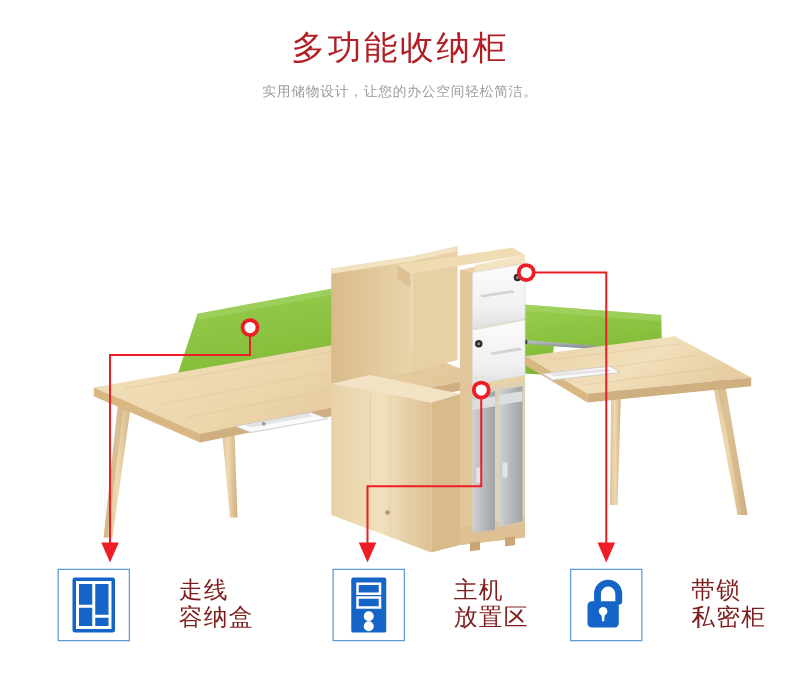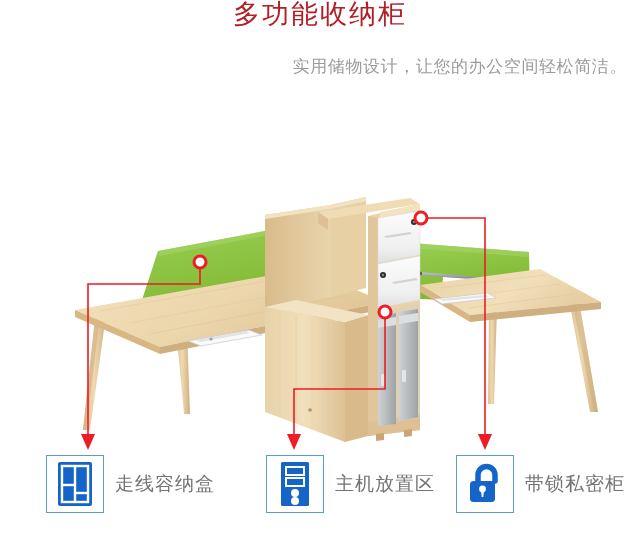--- a/index.html
+++ b/index.html
@@ -19,35 +19,35 @@
   
   #header {
     position: absolute;
     left: 0;
     top: 0;
     width: 640px;
     text-align: center;
   }
   #page-title {
     margin: 0;
+    padding-top: 24px;
     font-size: 27px;
     font-weight: 400;
     letter-spacing: 2px;
     color: #b12027;
     line-height: 1.1;
   }
   #page-subtitle {
-    margin: 13px;
+    margin: 0;
     padding-top: 14px;
-    font-size: 17px;
+    font-size: 11px;
     font-weight: 400;
     letter-spacing: 0.6px;
     color: #9b9b9b;
     line-height: 1.2;
-    text-align: right;
   }
 
   
   #product-figure {
     position: absolute;
     left: 0;
     top: 112px;
     width: 640px;
     height: 330px;
   }
@@ -100,27 +100,28 @@
     background: #ffffff;
     display: flex;
     align-items: center;
     justify-content: center;
     flex: none;
   }
   .feature-icon-box svg { display: block; }
 
   .feature-label {
     display: flex;
-    flex-direction: row;
+    flex-direction: column;
     justify-content: center;
     line-height: 1.16;
-    color: #737373;
+    color: #7f1d1d;
     font-size: 19px;
     letter-spacing: 1px;
     white-space: nowrap;
+    margin-left: 28px;
   }
   .feature-label .ln { display: block; }
 </style>
 </head>
 <body>
 
 <div id="header">
   <h1 id="page-title">多功能收纳柜</h1>
   <p id="page-subtitle">实用储物设计，让您的办公空间轻松简洁。</p>
 </div>

